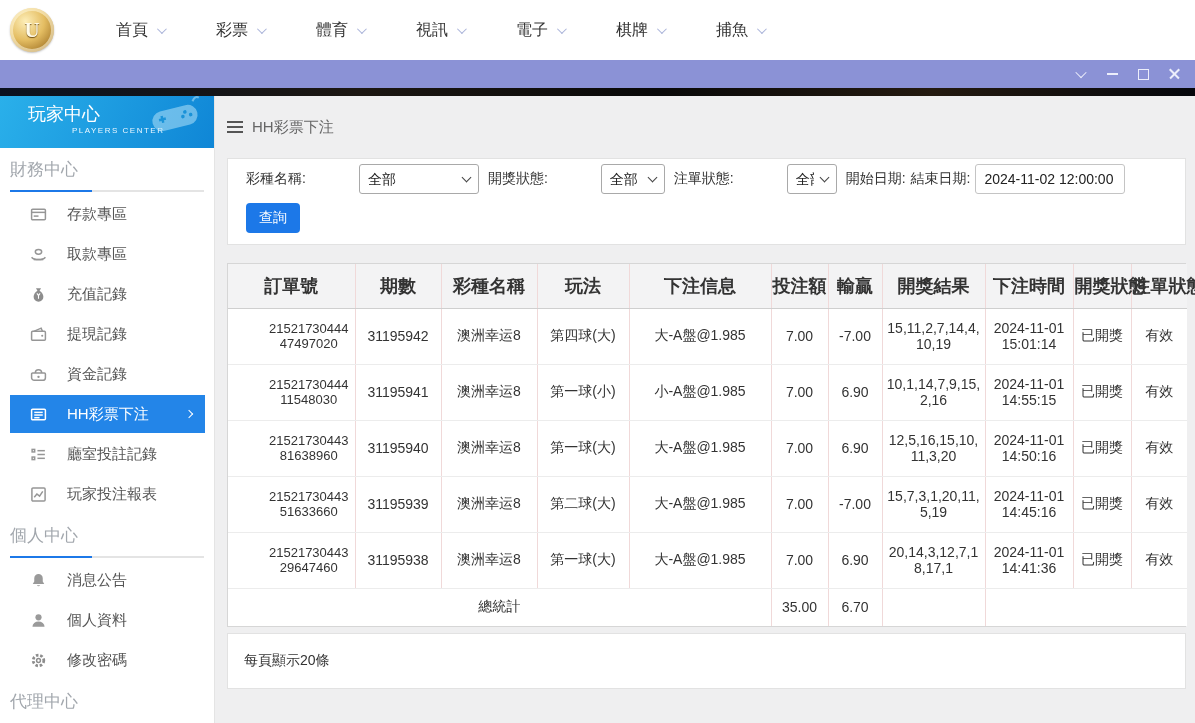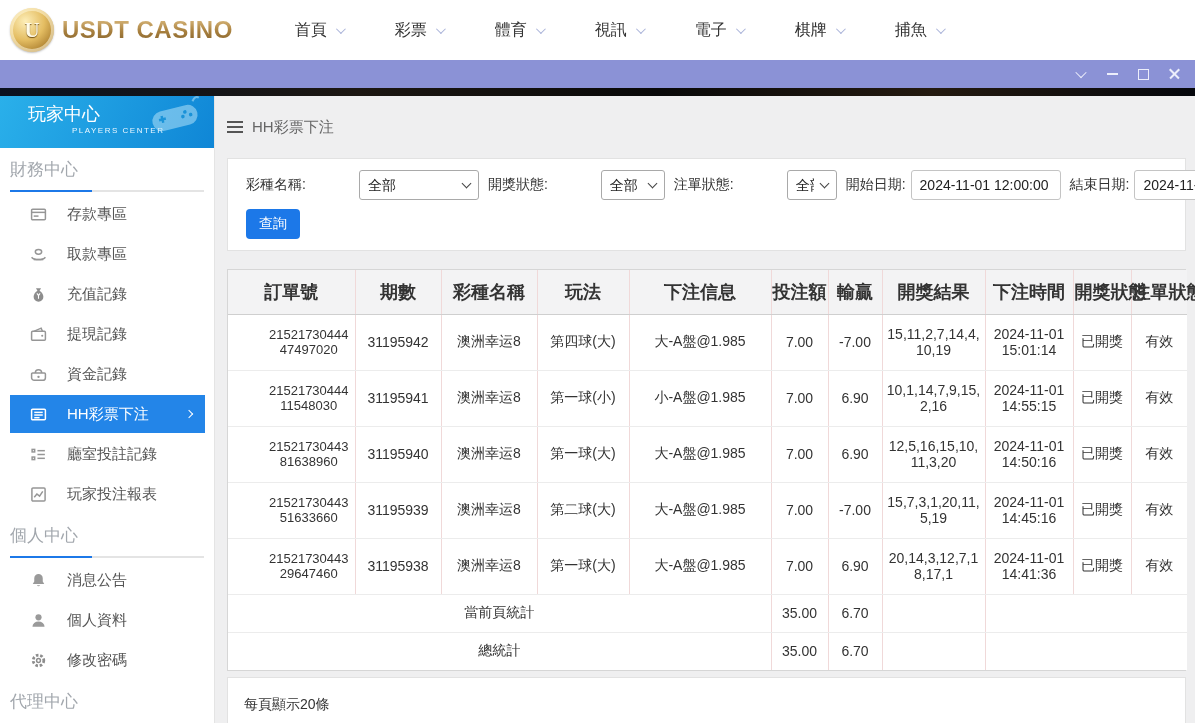--- a/index.html
+++ b/index.html
@@ -60,21 +60,21 @@
     border-right:1.6px solid #fff; border-top:1.6px solid #fff; transform:rotate(45deg); }
 
   
   .main { flex:1; min-width:0; padding:0 9px 0 12px; overflow:hidden; }
   .breadcrumb { height:62px; display:flex; align-items:center; gap:9px; }
   .hamburger { width:16px; display:flex; flex-direction:column; gap:3px; cursor:pointer; }
   .hamburger i { height:2px; background:#555; display:block; }
   .crumb-label { font-size:15px; color:#666; }
 
   .panel { background:#fff; border:1px solid #e2e2e2; }
-  .filter-panel { padding:11px 0 11px 18px; margin-bottom:18px; }
+  .filter-panel { padding:5px 0 11px 18px; margin-bottom:18px; }
   .filter-row { display:flex; align-items:center; flex-wrap:nowrap; }
   .f-label { font-size:14px; color:#333; margin-right:5px; white-space:nowrap; }
   .f-group { display:flex; align-items:center; margin-right:9px; }
   .select-wrap { position:relative; display:inline-block;margin-left:48px; }
   .select-wrap::after { content:''; position:absolute; right:9px; top:10px; width:6px; height:6px;
     border-right:1.7px solid #444; border-bottom:1.7px solid #444; transform:rotate(45deg); pointer-events:none; }
   select { appearance:none; -webkit-appearance:none; height:30px; border:1px solid #a9a9a9; border-radius:3px;
     background:#fff; font-size:14px; color:#222; padding:0 22px 0 8px; font-family:inherit; }
   .sel-lottery { width:120px; } .sel-draw { width:64px; } .sel-order { width:50px; }
   .date-input { width:150px; height:30px; border:1px solid #c4c4c4; border-radius:3px; font-size:14px; color:#222;
@@ -107,21 +107,20 @@
 </head>
 <body>
 
 <div class="app">
 
   <header class="topbar">
     <div class="logo">
       <div class="coin">
           <span>U</span>
         </div>
-      <div class="logo-text">USDT CASINO</div>
     </div>
     <nav class="mainnav">
       <div class="nav-item">
           <span>首頁</span>
           <i class="nav-chev"></i>
         </div>
       <div class="nav-item">
           <span>彩票</span>
           <i class="nav-chev"></i>
         </div>
@@ -321,23 +320,20 @@
             </span>
           <span class="f-label">開獎狀態:</span>
           <span class="f-group">
               <span class="select-wrap"><select class="sel-draw"><option>全部</option></select></span>
             </span>
           <span class="f-label">注單狀態:</span>
           <span class="f-group">
               <span class="select-wrap"><select class="sel-order"><option>全部</option></select></span>
             </span>
           <span class="f-label">開始日期:</span>
-          <span class="f-group">
-              <input class="date-input" value="2024-11-01 12:00:00" style="">
-            </span>
           <span class="f-label">結束日期:</span>
           <span class="f-group">
               <input class="date-input" value="2024-11-02 12:00:00" style="">
             </span>
         </div>
         <button class="btn-search">查詢</button>
       </div>
 
       <div class="tbl-wrap">
         <table id="bets-table">
@@ -429,27 +425,20 @@
                 <td>第一球(大)</td>
                 <td>大-A盤@1.985</td>
                 <td>7.00</td>
                 <td>6.90</td>
                 <td class="break">20,14,3,12,7,18,17,1</td>
                 <td>2024-11-01 14:41:36</td>
                 <td>已開獎</td>
                 <td>有效</td>
               </tr>
               <tr class="summary-row">
-                <td colspan="5">當前頁統計</td>
-                <td>35.00</td>
-                <td>6.70</td>
-                <td></td>
-                <td colspan="3"></td>
-              </tr>
-              <tr class="summary-row">
                 <td colspan="5">總統計</td>
                 <td>35.00</td>
                 <td>6.70</td>
                 <td></td>
                 <td colspan="3"></td>
               </tr>
             </tbody>
           </table>
       </div>
 

